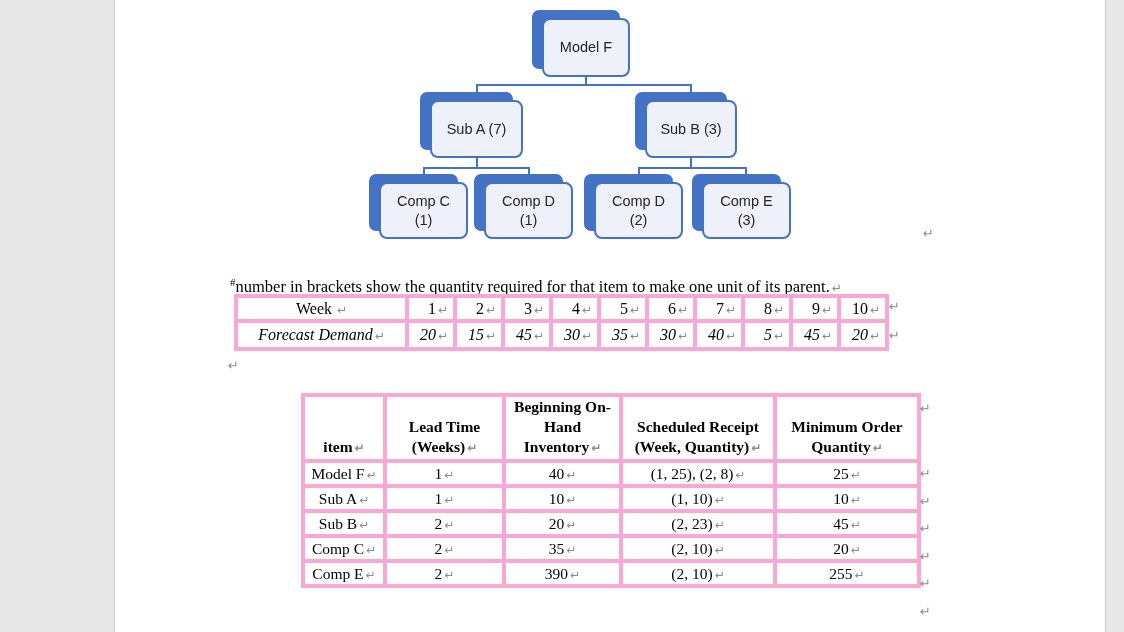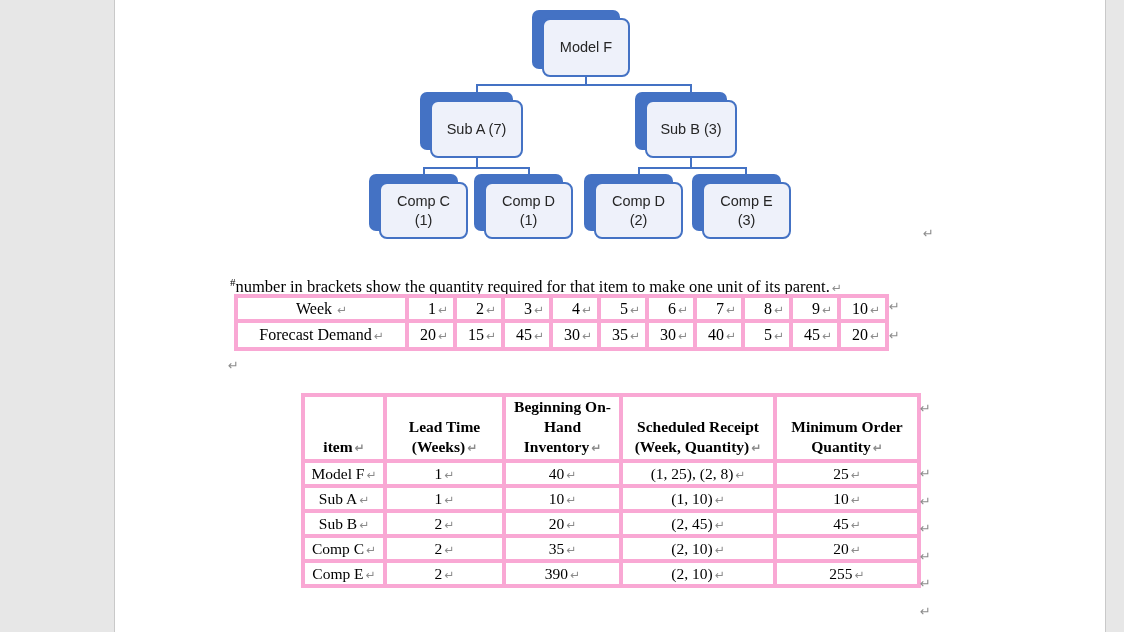--- a/index.html
+++ b/index.html
@@ -43,21 +43,21 @@
     color:#8c8c8c;font-size:12px;line-height:1;margin-left:2px;
   }
   .mk.sp{margin-left:5px;}
   .freemark{position:absolute;font-family:"DejaVu Sans", sans-serif;color:#8c8c8c;font-size:13px;}
   
   table{border-collapse:collapse;table-layout:fixed;}
   td{border:4px solid #f9a8d4;box-sizing:border-box;overflow:hidden;}
   .t1{position:absolute;left:119px;top:294px;font-size:16px;color:#000;}
   .t1 td{padding:0 4px;}
   .t1 tr.r1 td{height:25px;}
-  .t1 tr.r2 td{height:28px;}
+  .t1 tr.r2 td{height:28px;font-style:italic;}
   .t1 td.lbl{text-align:center;}
   .t1 td.num{text-align:right;padding-right:5px;}
   .t2{position:absolute;left:186px;top:393px;font-size:15.5px;color:#000;}
   .t2 td{text-align:center;padding:0 3px;}
   .t2 tr.hdr td{
     vertical-align:bottom;font-weight:bold;height:63px;
     line-height:20px;padding-bottom:2px;
   }
   .t2 tr.data td{height:25px;vertical-align:middle;}
 </style>
@@ -207,21 +207,21 @@
       <td><span>Sub A</span><span class="mk">↵</span></td>
       <td><span>1</span><span class="mk">↵</span></td>
       <td><span>10</span><span class="mk">↵</span></td>
       <td><span>(1, 10)</span><span class="mk">↵</span></td>
       <td><span>10</span><span class="mk">↵</span></td>
     </tr>
     <tr class="data">
       <td><span>Sub B</span><span class="mk">↵</span></td>
       <td><span>2</span><span class="mk">↵</span></td>
       <td><span>20</span><span class="mk">↵</span></td>
-      <td><span>(2, 45)</span><span class="mk">↵</span></td>
+      <td><span>(2, 23)</span><span class="mk">↵</span></td>
       <td><span>45</span><span class="mk">↵</span></td>
     </tr>
     <tr class="data">
       <td><span>Comp C</span><span class="mk">↵</span></td>
       <td><span>2</span><span class="mk">↵</span></td>
       <td><span>35</span><span class="mk">↵</span></td>
       <td><span>(2, 10)</span><span class="mk">↵</span></td>
       <td><span>20</span><span class="mk">↵</span></td>
     </tr>
     <tr class="data">

